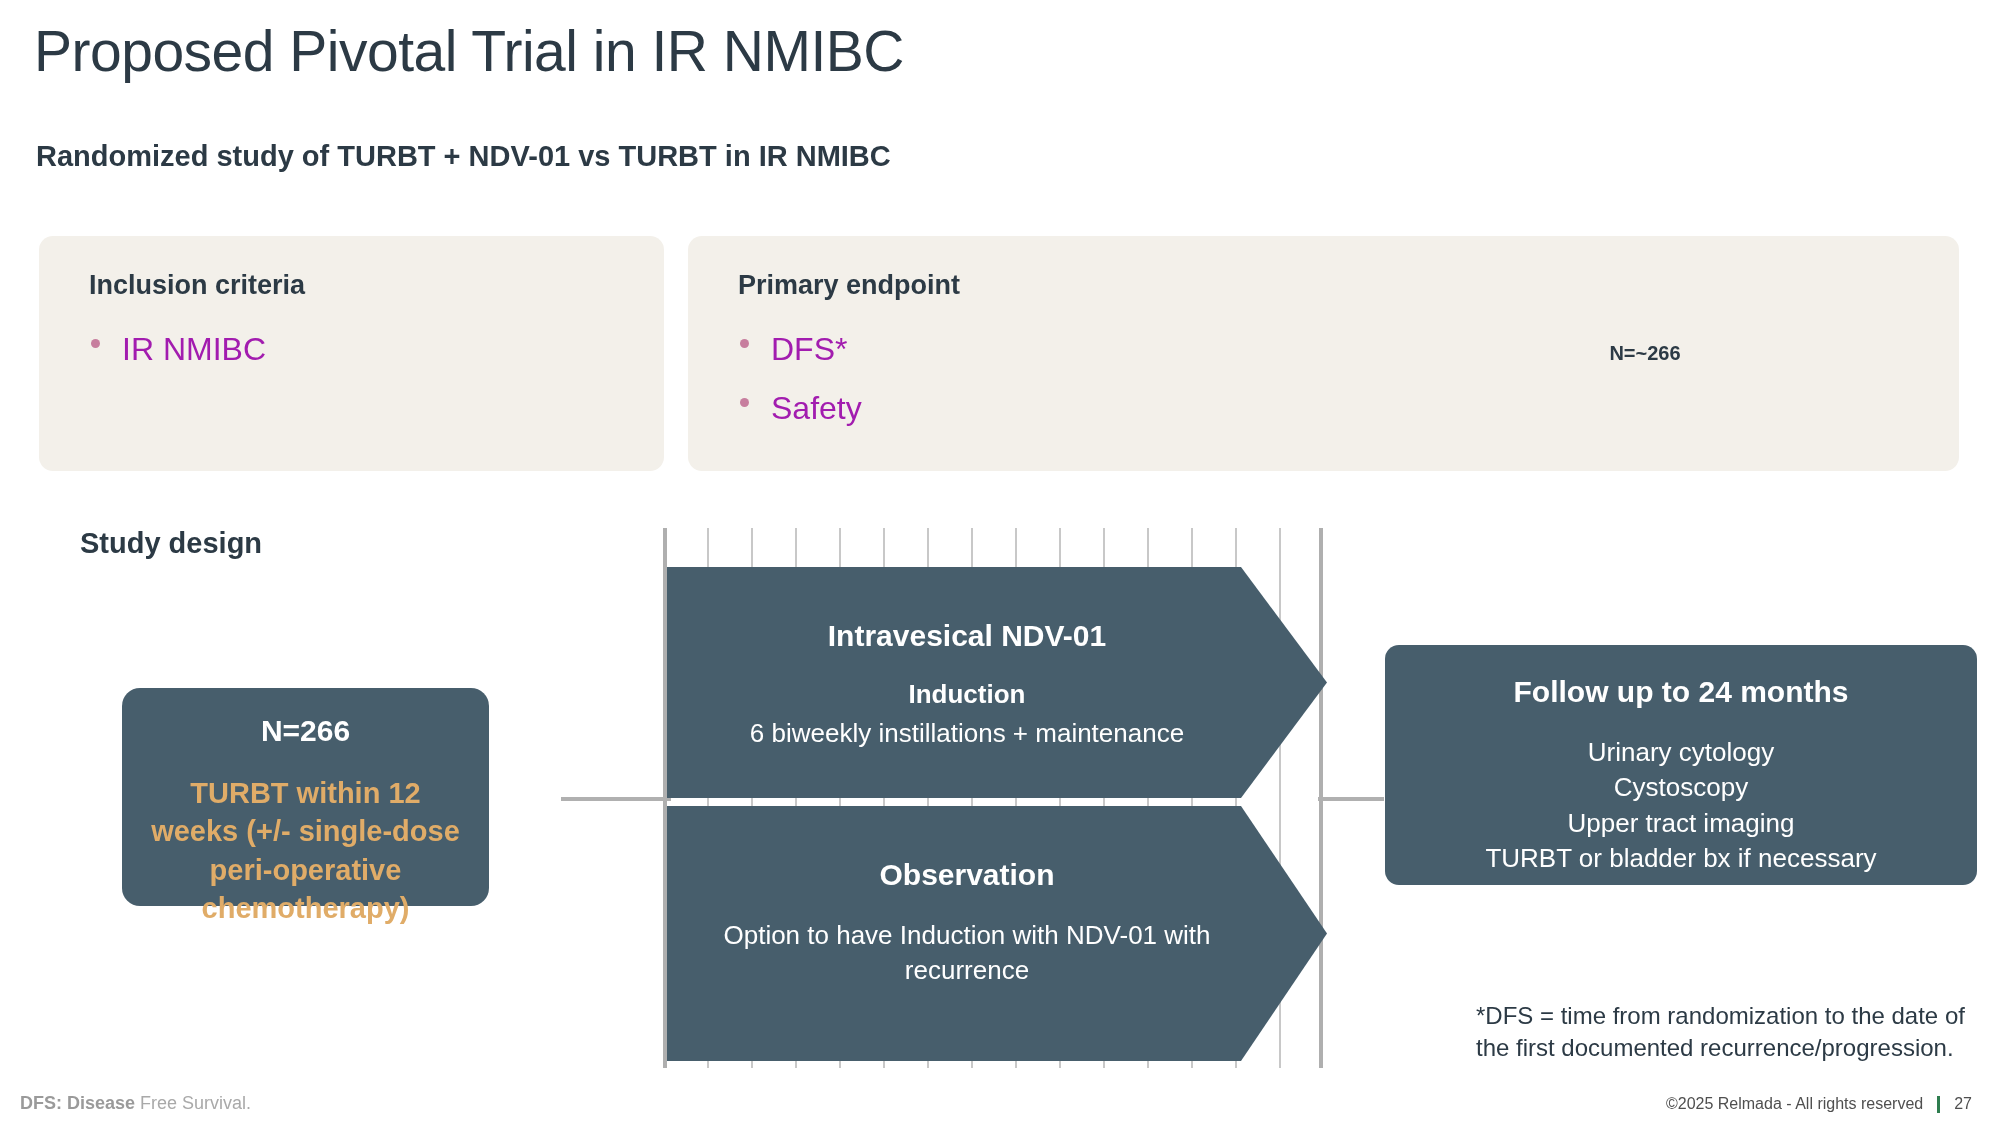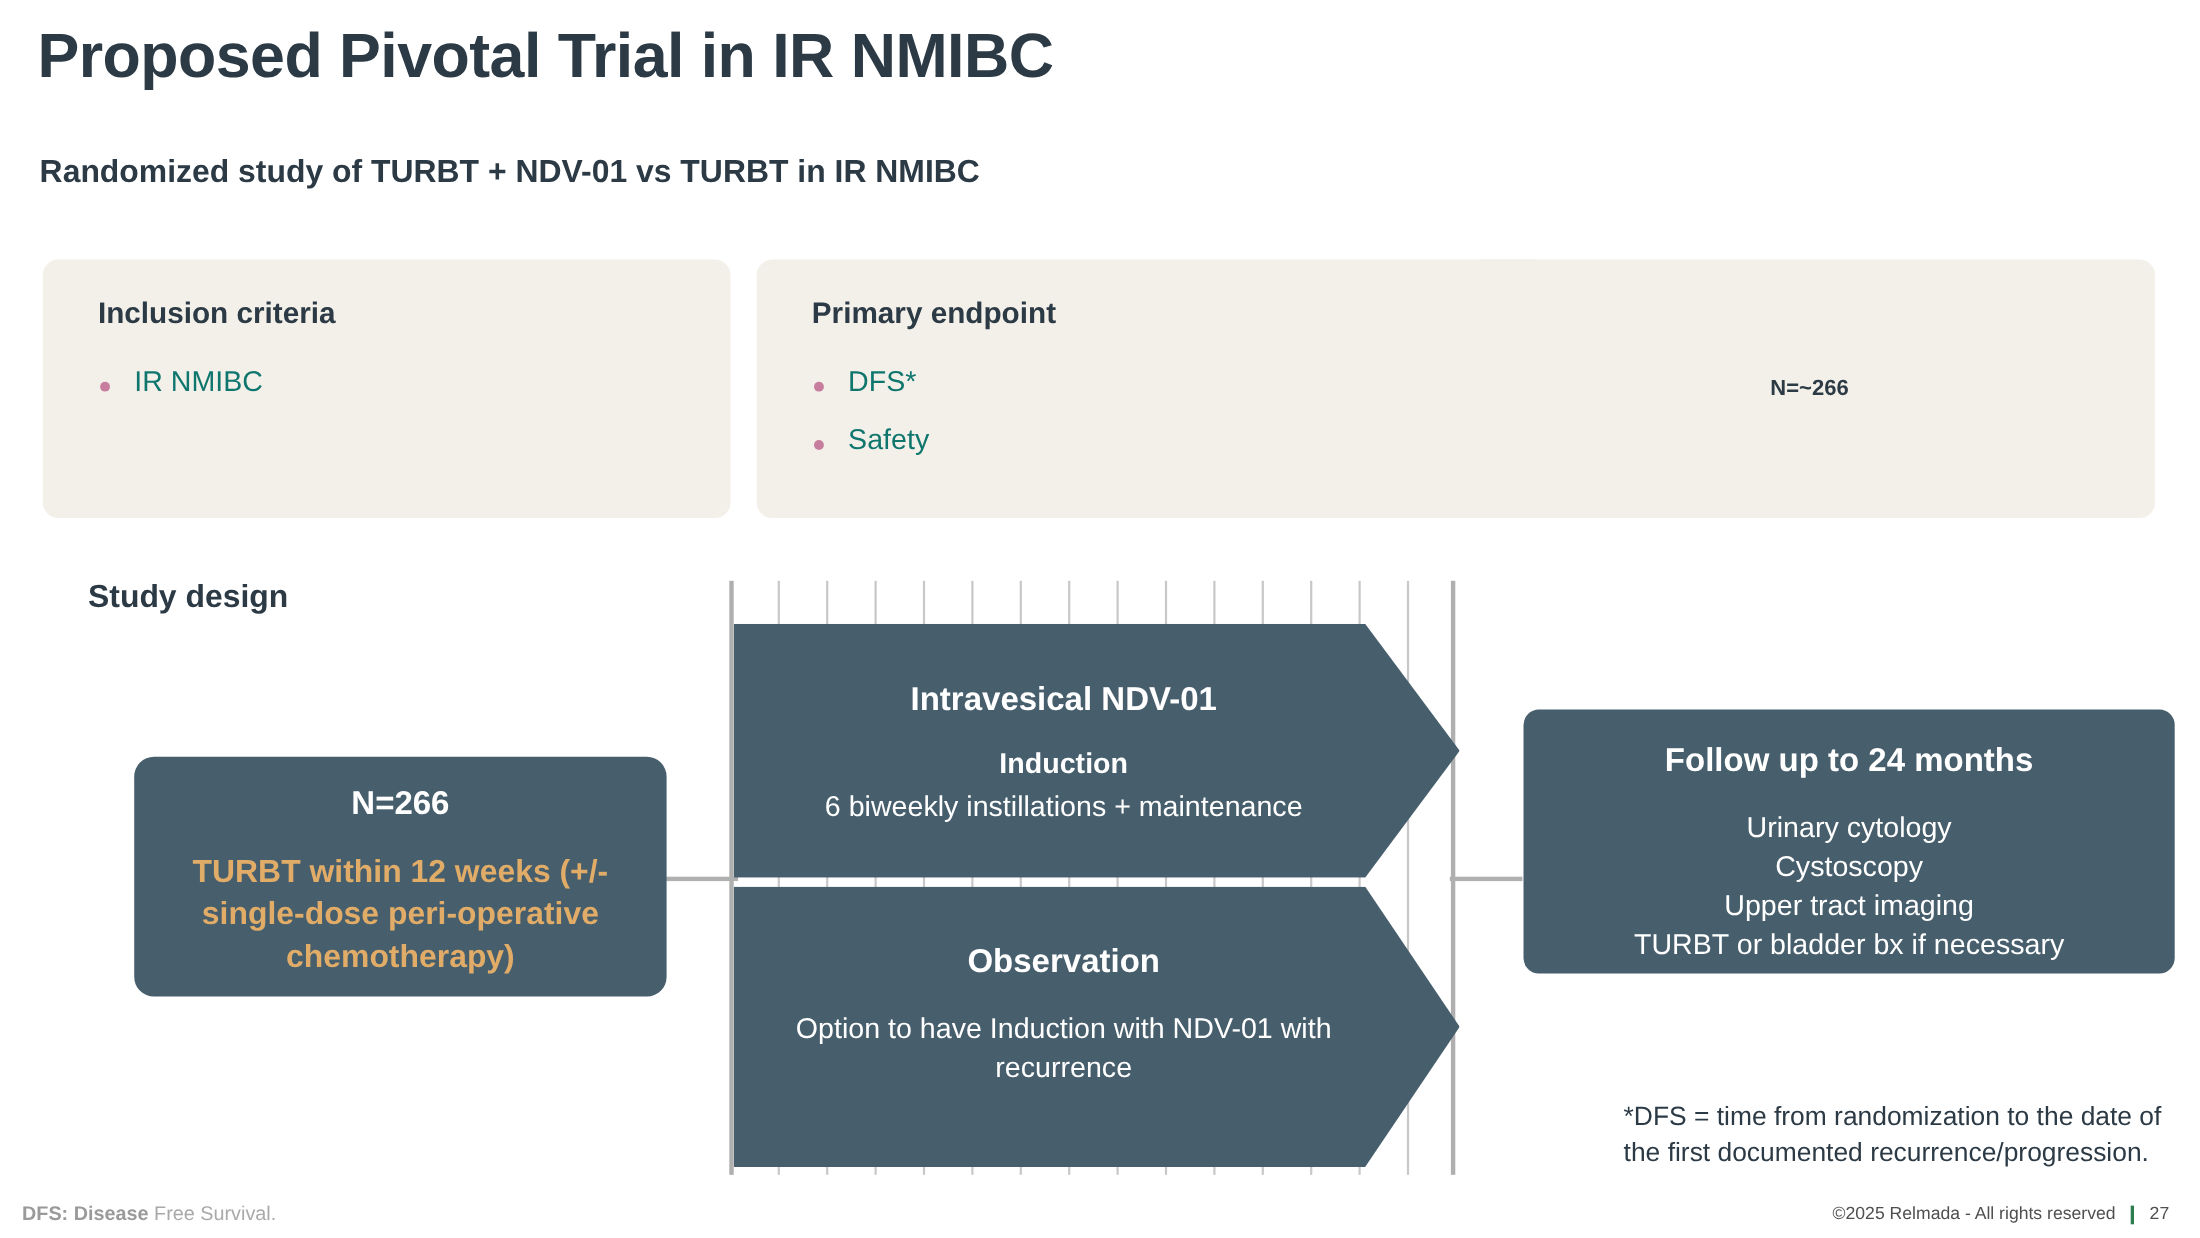--- a/index.html
+++ b/index.html
@@ -15,21 +15,21 @@
     font-family: "Liberation Sans", sans-serif;
     color: #2C3A45;
   }
 
   
   #slide-title {
     position: absolute;
     left: 34px;
     top: 18px;
     font-size: 57px;
-    font-weight: bold;
+    font-weight: normal;
     letter-spacing: -0.5px;
     color: #2C3A45;
     white-space: nowrap;
   }
   #slide-subtitle {
     position: absolute;
     left: 36px;
     top: 140px;
     font-size: 29px;
     font-weight: bold;
@@ -55,23 +55,23 @@
 
   .card-title {
     font-size: 27px;
     font-weight: bold;
     color: #2C3A45;
     margin: 0 0 30px 22px;
   }
   .bullet-list { margin: 0; padding: 0; list-style: none; }
   .bullet-item {
     display: flex;
-    align-items: flex-end;
-    font-size: 26px;
-    color: #0f766e;
+    align-items: center;
+    font-size: 32px;
+    color: #a21caf;
     margin: 0 0 22px 24px;
     font-weight: 400;
   }
   .bullet-dot {
     width: 9px; height: 9px;
     border-radius: 50%;
     background: #C77E9E;
     flex: none;
     margin-right: 22px;
     position: relative;
@@ -119,21 +119,21 @@
   #connector-left  { left: 561px;  top: 797px; width: 110px; }
   #connector-right { left: 1318px; top: 797px; width: 66px; }
 
   
   .slate { background: #475E6C; color: #ffffff; }
 
   #box-turbt {
     position: absolute;
     left: 122px;
     top: 688px;
-    width: 484px;
+    width: 367px;
     height: 218px;
     border-radius: 18px;
     box-sizing: border-box;
     padding-top: 26px;
     text-align: center;
   }
   #turbt-n {
     font-size: 30px;
     font-weight: bold;
     color: #ffffff;

